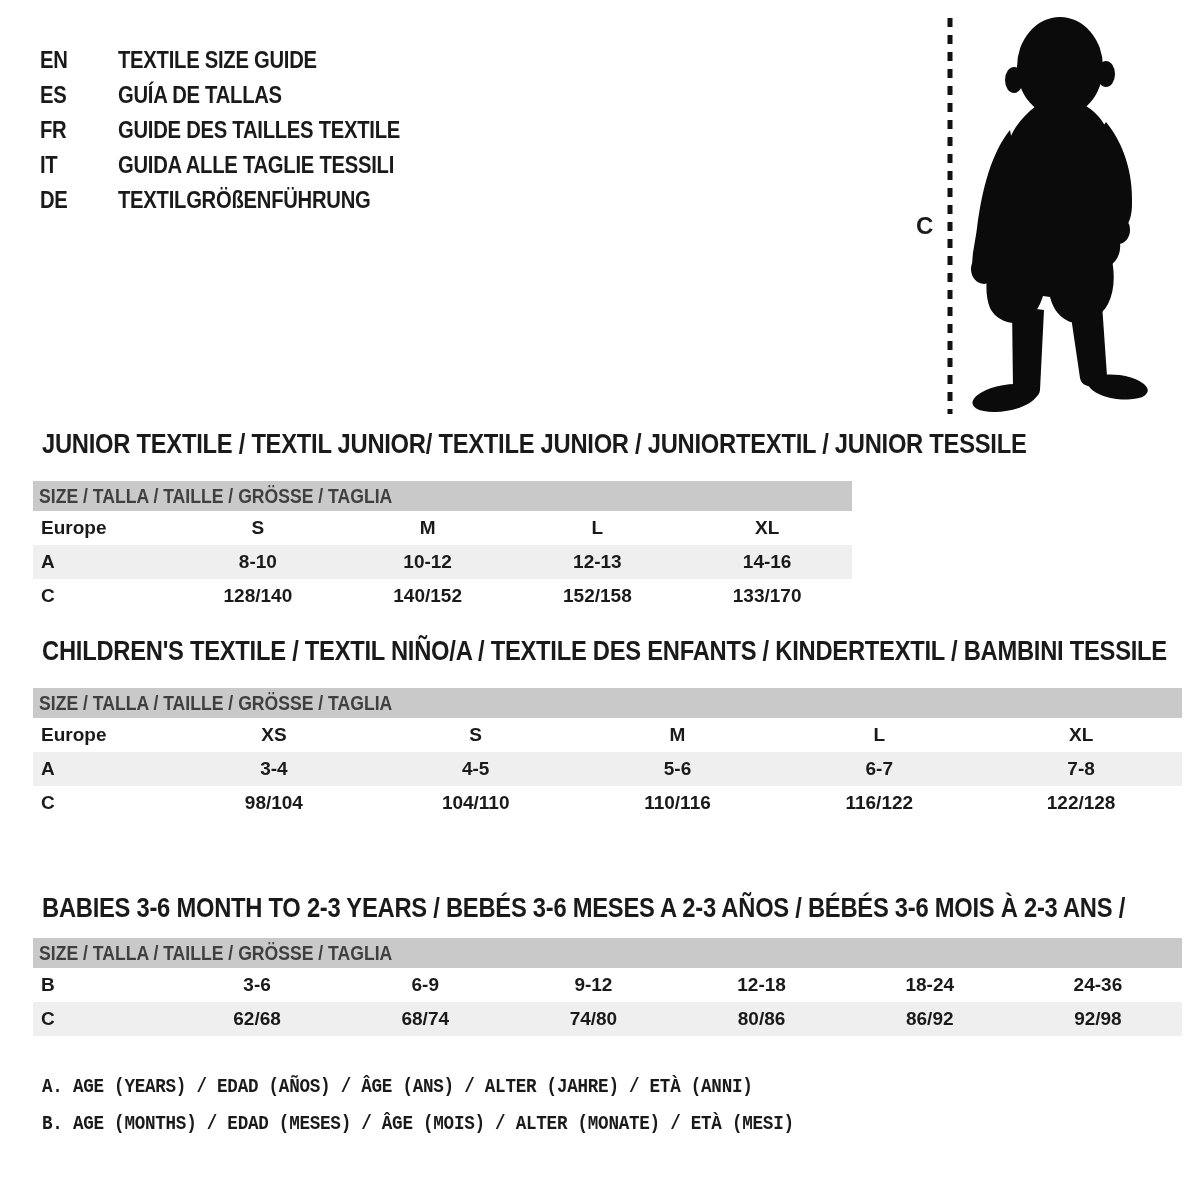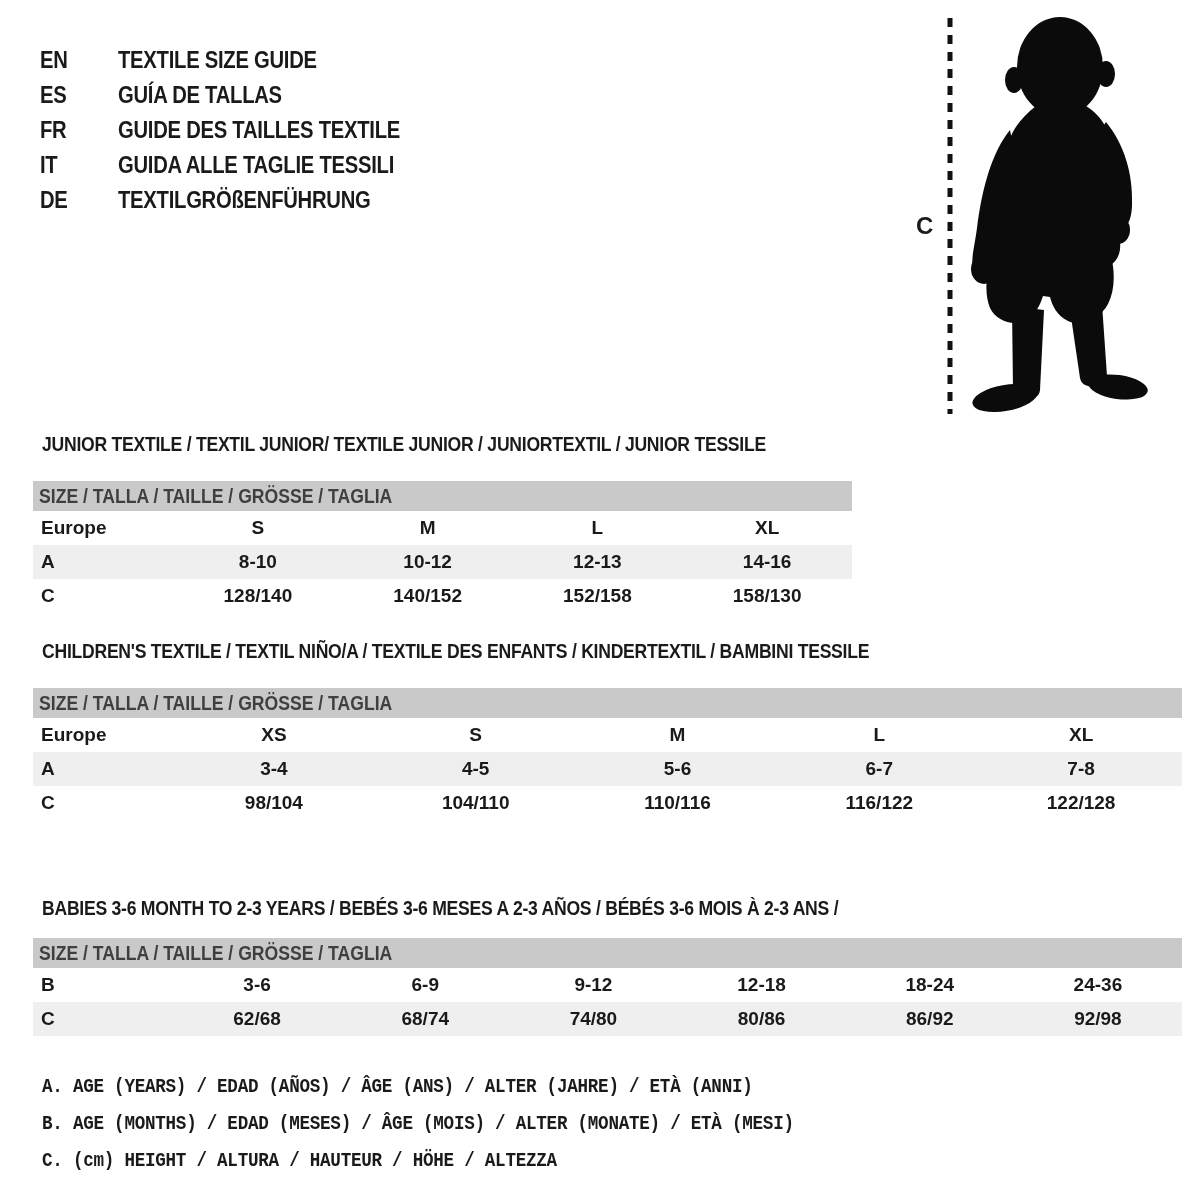--- a/index.html
+++ b/index.html
@@ -26,21 +26,21 @@
   .figure-wrap{position:absolute;left:910px;top:10px;width:300px;height:412px;}
   .figure-wrap svg{position:absolute;left:0;top:0;}
   .c-label{position:absolute;left:6px;top:202px;font-size:24px;font-weight:bold;}
 
   
   .tblock{position:absolute;left:33px;}
   .t0{top:433px;width:819px;}
   .t1{top:640px;width:1149px;}
   .t2{top:890px;width:1149px;}
   .headings{padding-left:9px;}
-  .heading-line{font-size:20px;font-weight:bold;line-height:22px;letter-spacing:-0.3px;}
+  .heading-line{font-size:27px;font-weight:bold;line-height:22px;letter-spacing:-0.3px;}
   .t2 .heading-line{line-height:36px;}
   .t0 .headings,.t1 .headings{margin-bottom:26px;}
   .t2 .headings{margin-bottom:4px;}
   .size-band{height:30px;line-height:30px;background:var(--band-bg);padding-left:6px;margin-top:12px;}
   .size-band .cond{font-size:20px;font-weight:bold;color:var(--band-text);}
   .trow{display:grid;height:34px;align-items:center;}
   .trow.shaded{background:var(--alt-row);}
   .tlabel{font-size:19px;font-weight:bold;padding-left:8px;text-align:left;}
   .tcell{font-size:19px;font-weight:bold;text-align:center;}
 
@@ -116,21 +116,21 @@
           <div class="tcell">8-10</div>
           <div class="tcell">10-12</div>
           <div class="tcell">12-13</div>
           <div class="tcell">14-16</div>
         </div>
         <div class="trow" style="grid-template-columns: 140px repeat(4, 1fr);">
           <div class="tlabel">C</div>
           <div class="tcell">128/140</div>
           <div class="tcell">140/152</div>
           <div class="tcell">152/158</div>
-          <div class="tcell">158/130</div>
+          <div class="tcell">133/170</div>
         </div>
       </div>
   </section>
 
   <section class="tblock t1">
     <div class="headings">
         <div class="heading-line"><span class="cond">CHILDREN'S TEXTILE / TEXTIL NIÑO/A / TEXTILE DES ENFANTS / KINDERTEXTIL / BAMBINI TESSILE</span></div>
       </div>
     <div class="size-band"><span class="cond">SIZE / TALLA / TAILLE / GRÖSSE / TAGLIA</span></div>
     <div class="rows">
@@ -184,16 +184,15 @@
           <div class="tcell">80/86</div>
           <div class="tcell">86/92</div>
           <div class="tcell">92/98</div>
         </div>
       </div>
   </section>
 
   <div class="legend">
     <div class="legend-line"><span class="cond">A. AGE (YEARS) / EDAD (AÑOS) / ÂGE (ANS) / ALTER (JAHRE) / ETÀ (ANNI)</span></div>
     <div class="legend-line"><span class="cond">B. AGE (MONTHS) / EDAD (MESES) / ÂGE (MOIS) / ALTER (MONATE) / ETÀ (MESI)</span></div>
-    <div class="legend-line"><span class="cond">C. (cm) HEIGHT / ALTURA / HAUTEUR / HÖHE / ALTEZZA</span></div>
   </div>
 
 </div>
 
 </body></html>

